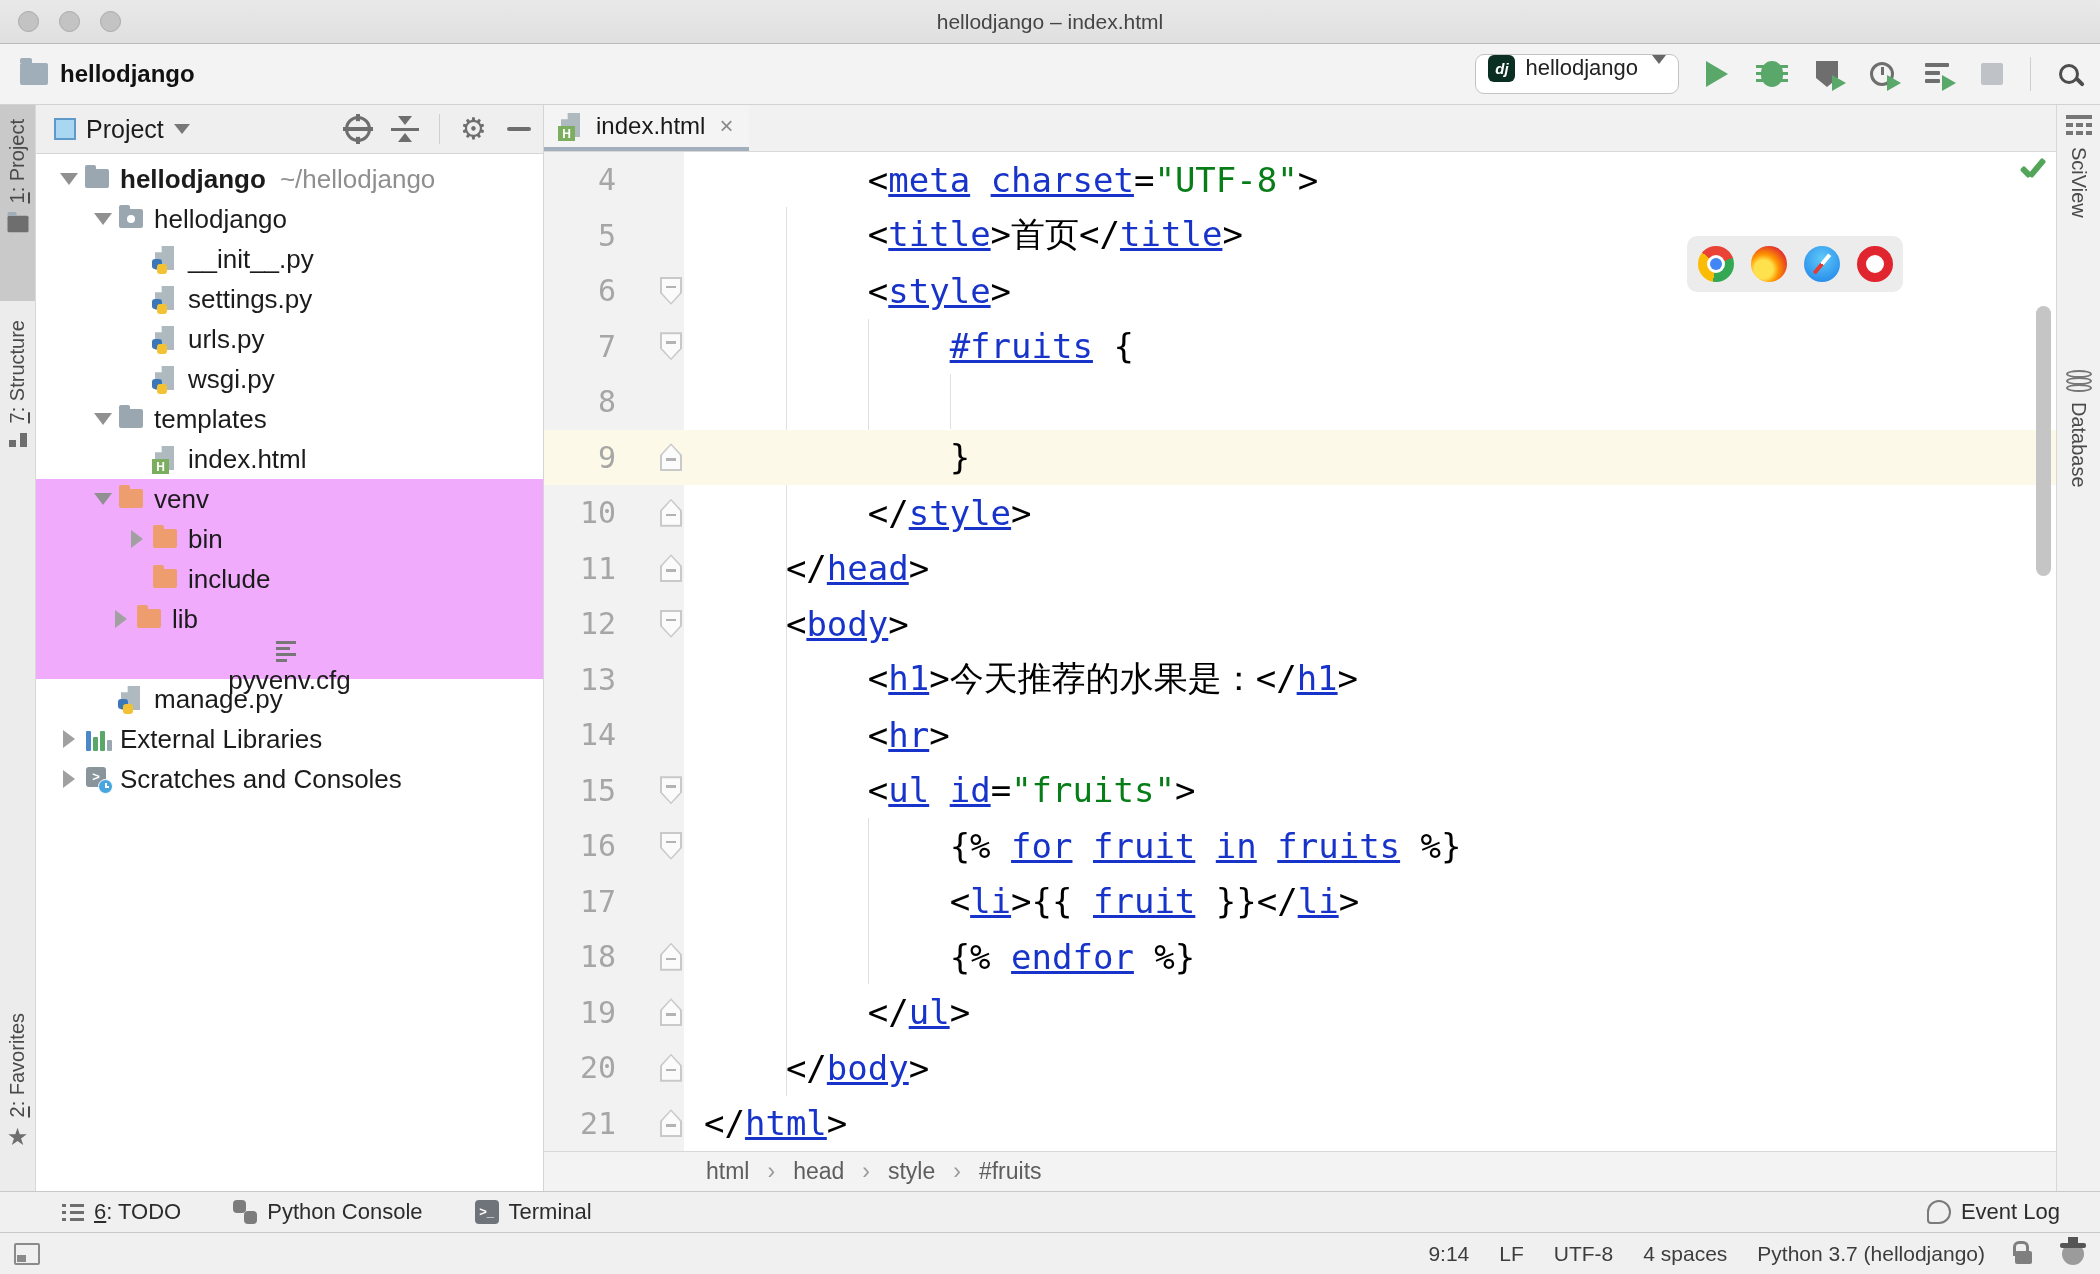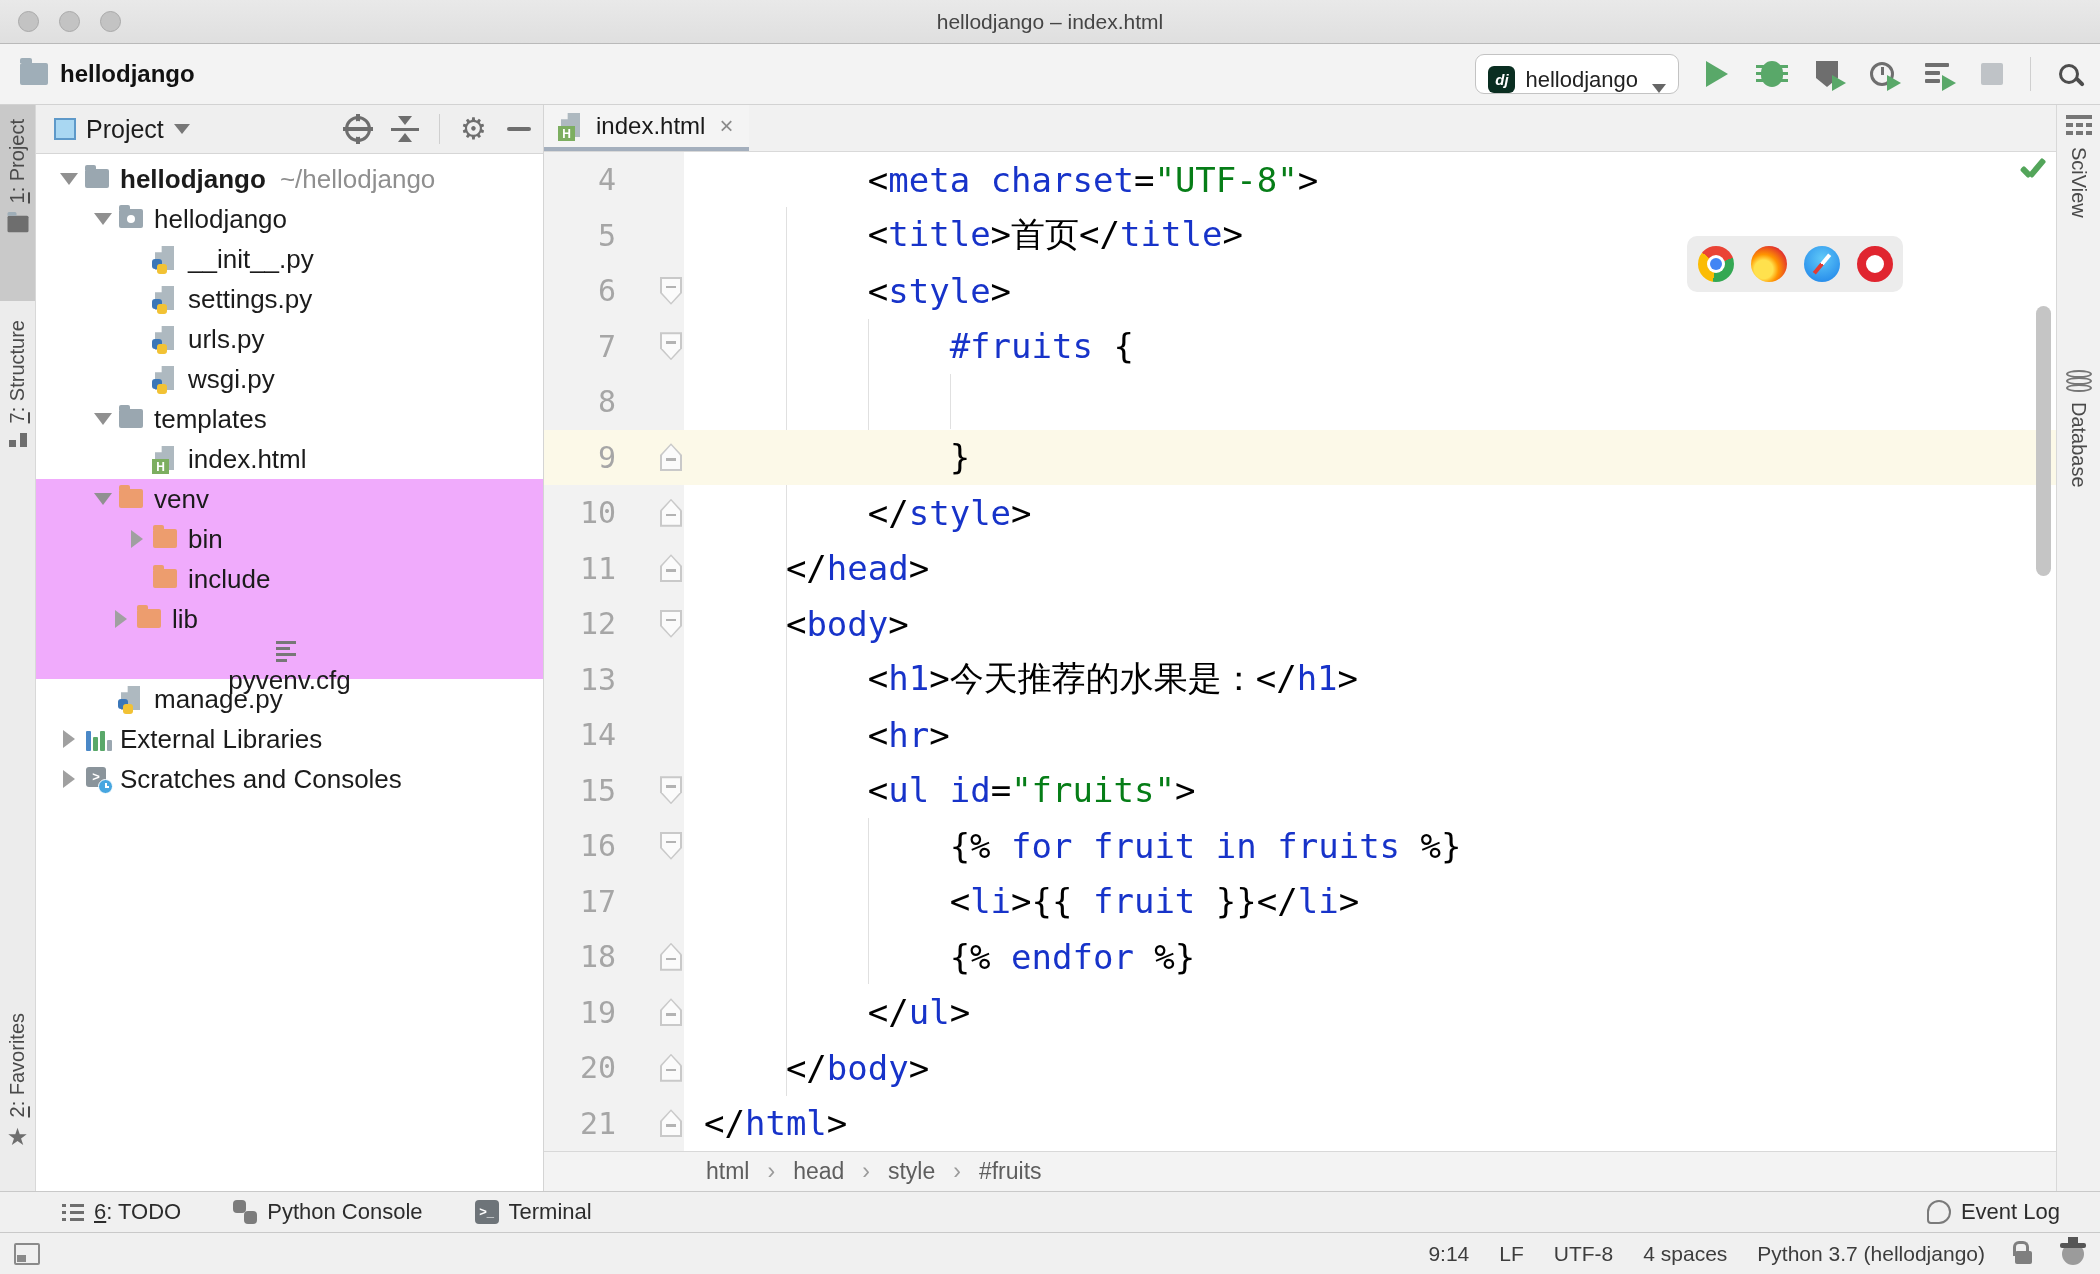--- a/index.html
+++ b/index.html
@@ -9,21 +9,21 @@
   .titlebar { height:44px; background:linear-gradient(#E9E9E9,#DFDFDF); border-bottom:1px solid #B9B9B9; position:relative; display:flex; align-items:center; }
   .lights { position:absolute; left:18px; top:0; height:100%; display:flex; align-items:center; gap:20px; }
   .light { width:21px; height:21px; border-radius:50%; background:#C3C3C3; border:1px solid #A9A9A9; }
   .wtitle { width:100%; text-align:center; font-size:21px; color:#454545; }
 
   
   .toolbar { height:61px; background:#F3F3F3; border-bottom:1px solid #D2D2D2; display:flex; align-items:center; padding:0 14px 0 20px; }
   .proj-crumb { display:flex; align-items:center; gap:12px; }
   .proj-crumb .name { font-size:24px; font-weight:bold; color:#111; }
   .tb-right { margin-left:auto; display:flex; align-items:center; gap:21px; }
-  .runchip { height:40px; background:#fff; border:1px solid #C3C3C3; border-radius:9px; display:flex; align-items:flex-end; gap:10px; padding:0 12px; }
+  .runchip { height:40px; background:#fff; border:1px solid #C3C3C3; border-radius:9px; display:flex; align-items:flex-start; gap:10px; padding:0 12px; }
   .dj-ic { width:27px; height:27px; border-radius:6px; background:#0A2E21; color:#fff; font-size:15px; font-weight:bold; font-style:italic; display:flex; align-items:center; justify-content:center; }
   .runchip .rc-label { font-size:22px; color:#222; }
   .chev { width:0; height:0; border-left:7px solid transparent; border-right:7px solid transparent; border-top:9px solid #666; margin-left:4px; }
   .act { width:34px; height:34px; position:relative; display:flex; align-items:center; justify-content:center; }
   .play-tri { width:0; height:0; border-top:13px solid transparent; border-bottom:13px solid transparent; border-left:22px solid #59A869; }
   .mini-play { position:absolute; right:-2px; bottom:0; width:0; height:0; border-top:8px solid transparent; border-bottom:8px solid transparent; border-left:14px solid #59A869; }
   .stop-sq { width:22px; height:22px; background:#BFC3C7; border-radius:2px; }
   .tb-div { width:1px; height:34px; background:#CFCFCF; }
 
   
@@ -87,21 +87,21 @@
   .eline.cur .gut { background:#FCF9E8; }
   .lnum { width:72px; text-align:right; font-family:"DejaVu Sans Mono", monospace; font-size:30px; color:#A6A6A6; }
   .fold { position:absolute; right:2px; top:50%; margin-top:-14px; width:22px; height:28px; }
   .fold s { position:absolute; inset:0; background:#C9C9C9; }
   .fold i { position:absolute; inset:2px; background:#FBFBFB; }
   .fold.fd s, .fold.fd i { clip-path:polygon(0 0, 100% 0, 100% 58%, 50% 100%, 0 58%); }
   .fold.fu s, .fold.fu i { clip-path:polygon(50% 0, 100% 42%, 100% 100%, 0 100%, 0 42%); }
   .fold b { position:absolute; left:6px; width:10px; height:2.5px; background:#B3B3B3; }
   .fold.fd b { top:9px; } .fold.fu b { top:15px; }
   .codeline { white-space:pre; font-family:"DejaVu Sans Mono", monospace; font-size:34px; padding-left:20px; color:#000; }
-  .tok-t, .tok-a, .tok-k, .tok-v { color:#1733C9; }
+  .tok-t, .tok-a, .tok-k, .tok-v { color:#1733C9;text-decoration:underline; }
   .tok-n { color:#1750EB; }
   .tok-s, .tok-u { color:#067D17; }
   .guide { position:absolute; width:1px; background:#E0E0E0; z-index:0; }
 
   .crumbs { height:40px; background:#F3F3F3; border-top:1px solid #D8D8D8; display:flex; align-items:center; gap:18px; padding-left:162px; font-size:23px; color:#5E5E5E; }
   .crumbs .sep { color:#9B9B9B; }
 
   .browser-pop { position:absolute; left:1143px; top:131px; width:216px; height:56px; background:#ECECEC; border-radius:10px; display:flex; align-items:center; justify-content:center; gap:17px; z-index:5; }
   .bico { width:36px; height:36px; border-radius:50%; position:relative; }
   .ic-chrome { background:conic-gradient(from -50deg, #EA4335 0 120deg, #34A853 0 240deg, #FBBC05 0 360deg); }

